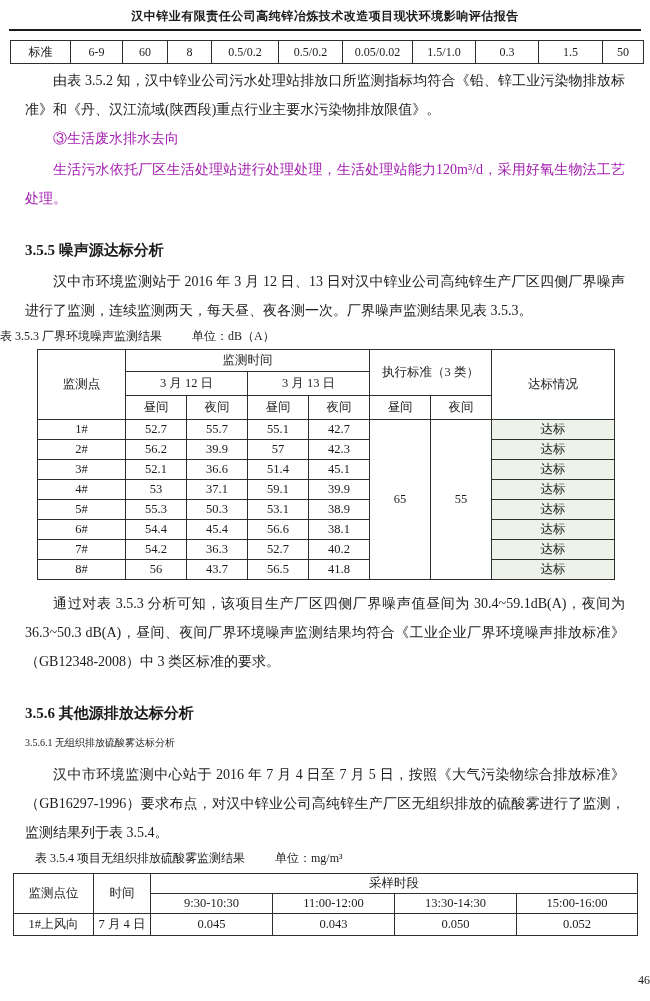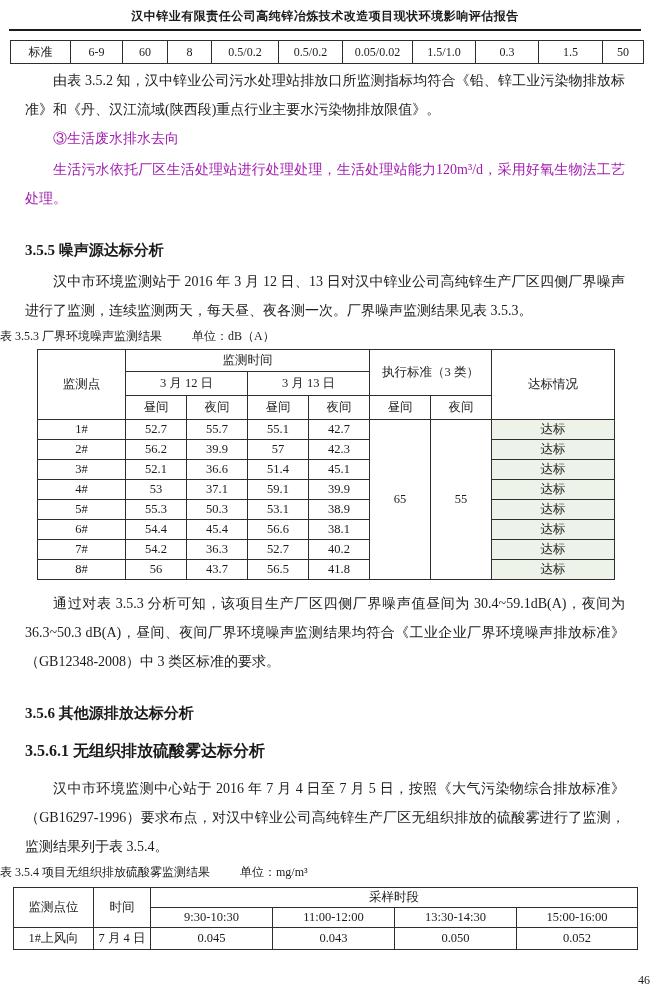--- a/index.html
+++ b/index.html
@@ -17,21 +17,21 @@
 
   .standards-table{margin:9px 0 0 10px;width:633px;font-size:12px;}
   .standards-table td{height:22px;}
 
   .note{margin:8px 12px 0;font-size:12.5px;line-height:25px;text-align:justify;}
   .para{margin:2px 25px 0;font-size:14px;line-height:29px;text-align:justify;text-indent:2em;}
   .blue{color:#a21caf;}
   .blue-head{margin:0 25px;font-size:14px;line-height:29px;text-indent:2em;}
 
   .sec-head{margin:22px 25px 0;font-size:15px;font-weight:bold;line-height:30px;}
-  .sub-head{margin:8px 25px;font-size:16px;font-weight:bold;line-height:30px;}
+  .sub-head{margin:0 25px;font-size:10px;font-weight:normal;line-height:30px;}
 
   .tbl-caption{display:flex;justify-content:flex-start;gap:30px;margin-top:3px;font-size:12px;}
 
   .noise-table{margin:4px 0 0 37px;width:577px;font-size:12.5px;}
   .noise-table td{height:19px;line-height:15px;}
   .noise-table tr.hrow1 td{height:21px;}
   .noise-table tr.hrow2 td,.noise-table tr.hrow3 td{height:23px;}
   .pass-cell{background:#edf3e8;}
 
   .analysis{margin-top:9px;}
@@ -192,21 +192,21 @@
     </tr>
   </tbody>
     </table>
 
   <div class="para analysis">通过对表 3.5.3 分析可知，该项目生产厂区四侧厂界噪声值昼间为 30.4~59.1dB(A)，夜间为 36.3~50.3 dB(A)，昼间、夜间厂界环境噪声监测结果均符合《工业企业厂界环境噪声排放标准》（GB12348-2008）中 3 类区标准的要求。</div>
 
   <div class="sec-head">3.5.6 其他源排放达标分析</div>
   <div class="sub-head">3.5.6.1 无组织排放硫酸雾达标分析</div>
   <div class="para">汉中市环境监测中心站于 2016 年 7 月 4 日至 7 月 5 日，按照《大气污染物综合排放标准》（GB16297-1996）要求布点，对汉中锌业公司高纯锌生产厂区无组织排放的硫酸雾进行了监测，监测结果列于表 3.5.4。</div>
 
-  <div class="tbl-caption" style="">
+  <div class="tbl-caption" style="padding-left:35px;">
     <span>表 3.5.4  项目无组织排放硫酸雾监测结果</span>
     <span>单位：mg/m³</span>
   </div>
 
   <table class="mist-table">
     <colgroup>
       <col style="width:80px">
         <col style="width:57px">
         <col style="width:122px">
       <col style="width:122px">

